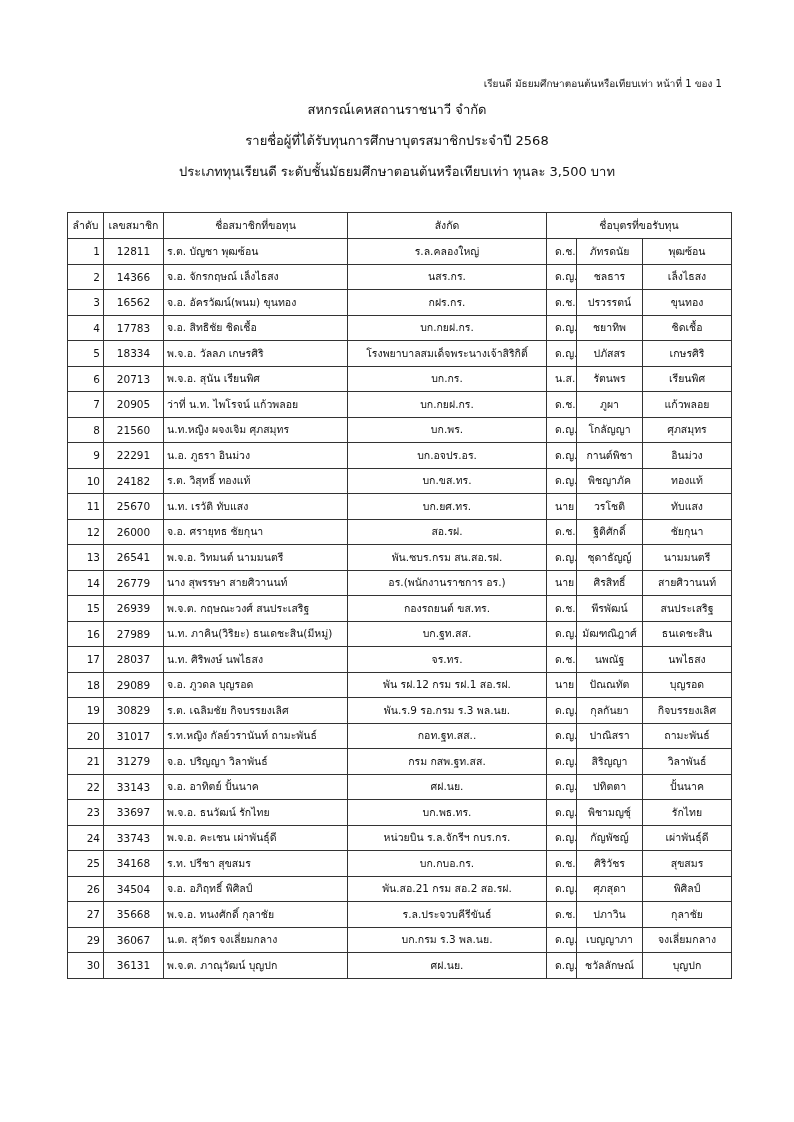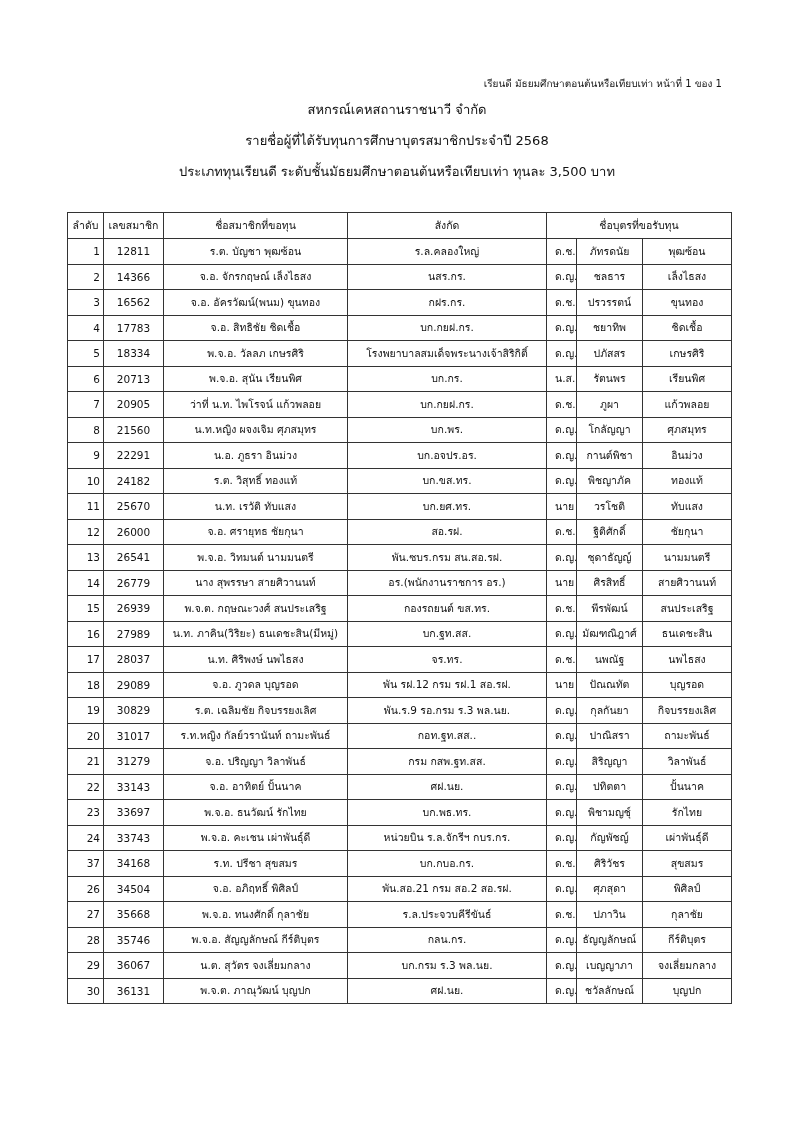--- a/index.html
+++ b/index.html
@@ -5,21 +5,21 @@
   html, body { margin: 0; padding: 0; background: #ffffff; }
   body { width: 794px; height: 1122px; position: relative; font-family: "DejaVu Sans", sans-serif; color: #111; overflow: hidden; }
   .page-header { position: absolute; top: 76px; right: 72px; font-size: 10px; white-space: nowrap; }
   .titles { position: absolute; top: 101px; left: 0; width: 794px; text-align: center; }
   .titles div { font-size: 13px; height: 31px; line-height: 17px; }
   table.list { position: absolute; top: 212px; left: 67px; border-collapse: collapse; table-layout: fixed; width: 664px; font-size: 10.5px; }
   table.list td, table.list th { border: 1.4px solid #333; height: 24.5px; padding: 0 3px; white-space: nowrap; overflow: hidden; font-weight: normal; }
   table.list th { height: 25px; }
   .c-no { width: 30px; text-align: right; }
   .c-mid { width: 54px; text-align: center; }
-  .c-name { width: 178px; text-align: center; }
+  .c-name { width: 178px; text-align: left; }
   .c-unit { width: 193px; text-align: center; }
   .c-pre { width: 24px; text-align: center; padding: 0 8px !important; }
   .c-cfirst { width: 60px; text-align: center; }
   .c-clast { width: 82px; text-align: center; }
   th.c-no, th.c-mid { text-align: center; }
   th.c-name { text-align: center; }
 </style>
 </head>
 <body>
 
@@ -261,21 +261,21 @@
       <tr>
         <td class="c-no">24</td>
         <td class="c-mid">33743</td>
         <td class="c-name">พ.จ.อ. คะเชน  เผ่าพันธุ์ดี</td>
         <td class="c-unit">หน่วยบิน ร.ล.จักรีฯ กบร.กร.</td>
         <td class="c-pre">ด.ญ.</td>
         <td class="c-cfirst">กัญพัชญ์</td>
         <td class="c-clast">เผ่าพันธุ์ดี</td>
       </tr>
       <tr>
-        <td class="c-no">37</td>
+        <td class="c-no">25</td>
         <td class="c-mid">34168</td>
         <td class="c-name">ร.ท. ปรีชา  สุขสมร</td>
         <td class="c-unit">บก.กบอ.กร.</td>
         <td class="c-pre">ด.ช.</td>
         <td class="c-cfirst">ศิริวัชร</td>
         <td class="c-clast">สุขสมร</td>
       </tr>
       <tr>
         <td class="c-no">26</td>
         <td class="c-mid">34504</td>
@@ -288,29 +288,20 @@
       <tr>
         <td class="c-no">27</td>
         <td class="c-mid">35668</td>
         <td class="c-name">พ.จ.อ. ทนงศักดิ์  กุลาชัย</td>
         <td class="c-unit">ร.ล.ประจวบคีรีขันธ์</td>
         <td class="c-pre">ด.ช.</td>
         <td class="c-cfirst">ปภาวิน</td>
         <td class="c-clast">กุลาชัย</td>
       </tr>
       <tr>
-        <td class="c-no">28</td>
-        <td class="c-mid">35746</td>
-        <td class="c-name">พ.จ.อ. สัญญลักษณ์  กีร์ติบุตร</td>
-        <td class="c-unit">กลน.กร.</td>
-        <td class="c-pre">ด.ญ.</td>
-        <td class="c-cfirst">ธัญญลักษณ์</td>
-        <td class="c-clast">กีร์ติบุตร</td>
-      </tr>
-      <tr>
         <td class="c-no">29</td>
         <td class="c-mid">36067</td>
         <td class="c-name">น.ต. สุวัตร  จงเลี่ยมกลาง</td>
         <td class="c-unit">บก.กรม ร.3 พล.นย.</td>
         <td class="c-pre">ด.ญ.</td>
         <td class="c-cfirst">เบญญาภา</td>
         <td class="c-clast">จงเลี่ยมกลาง</td>
       </tr>
       <tr>
         <td class="c-no">30</td>

